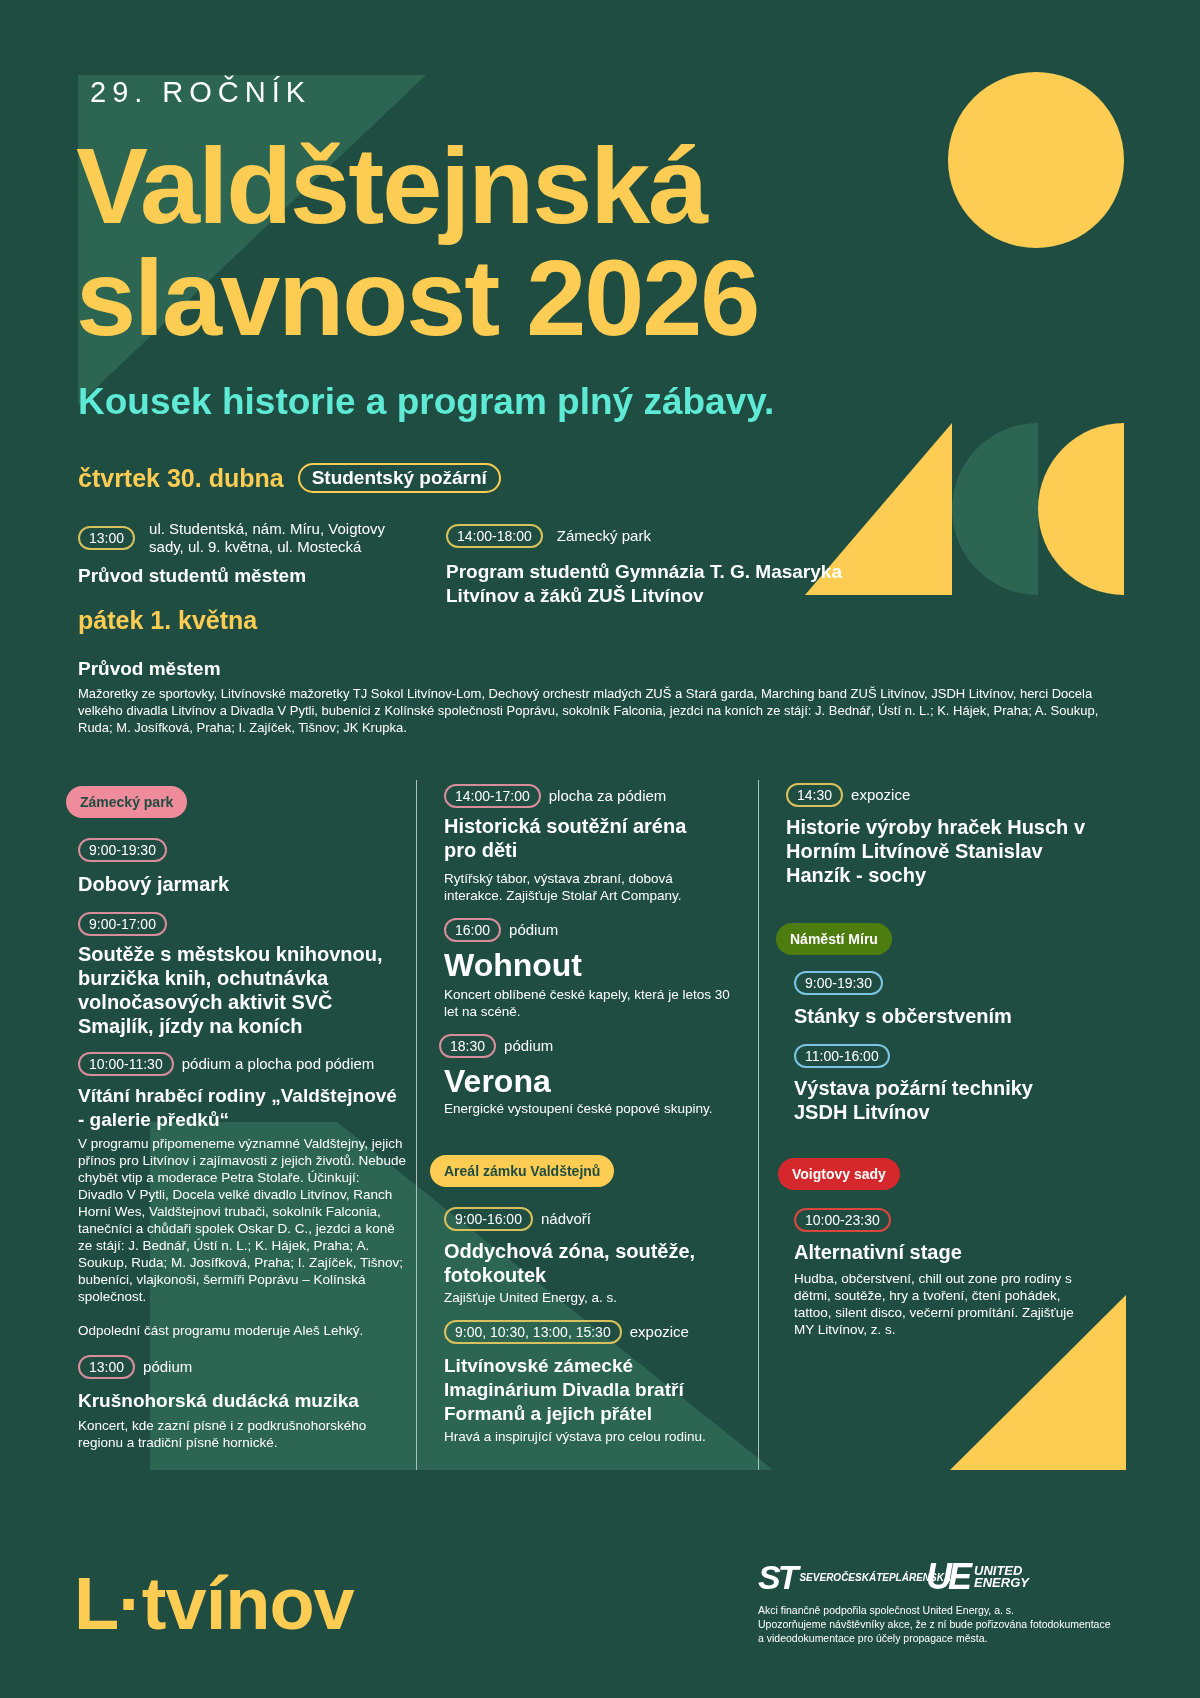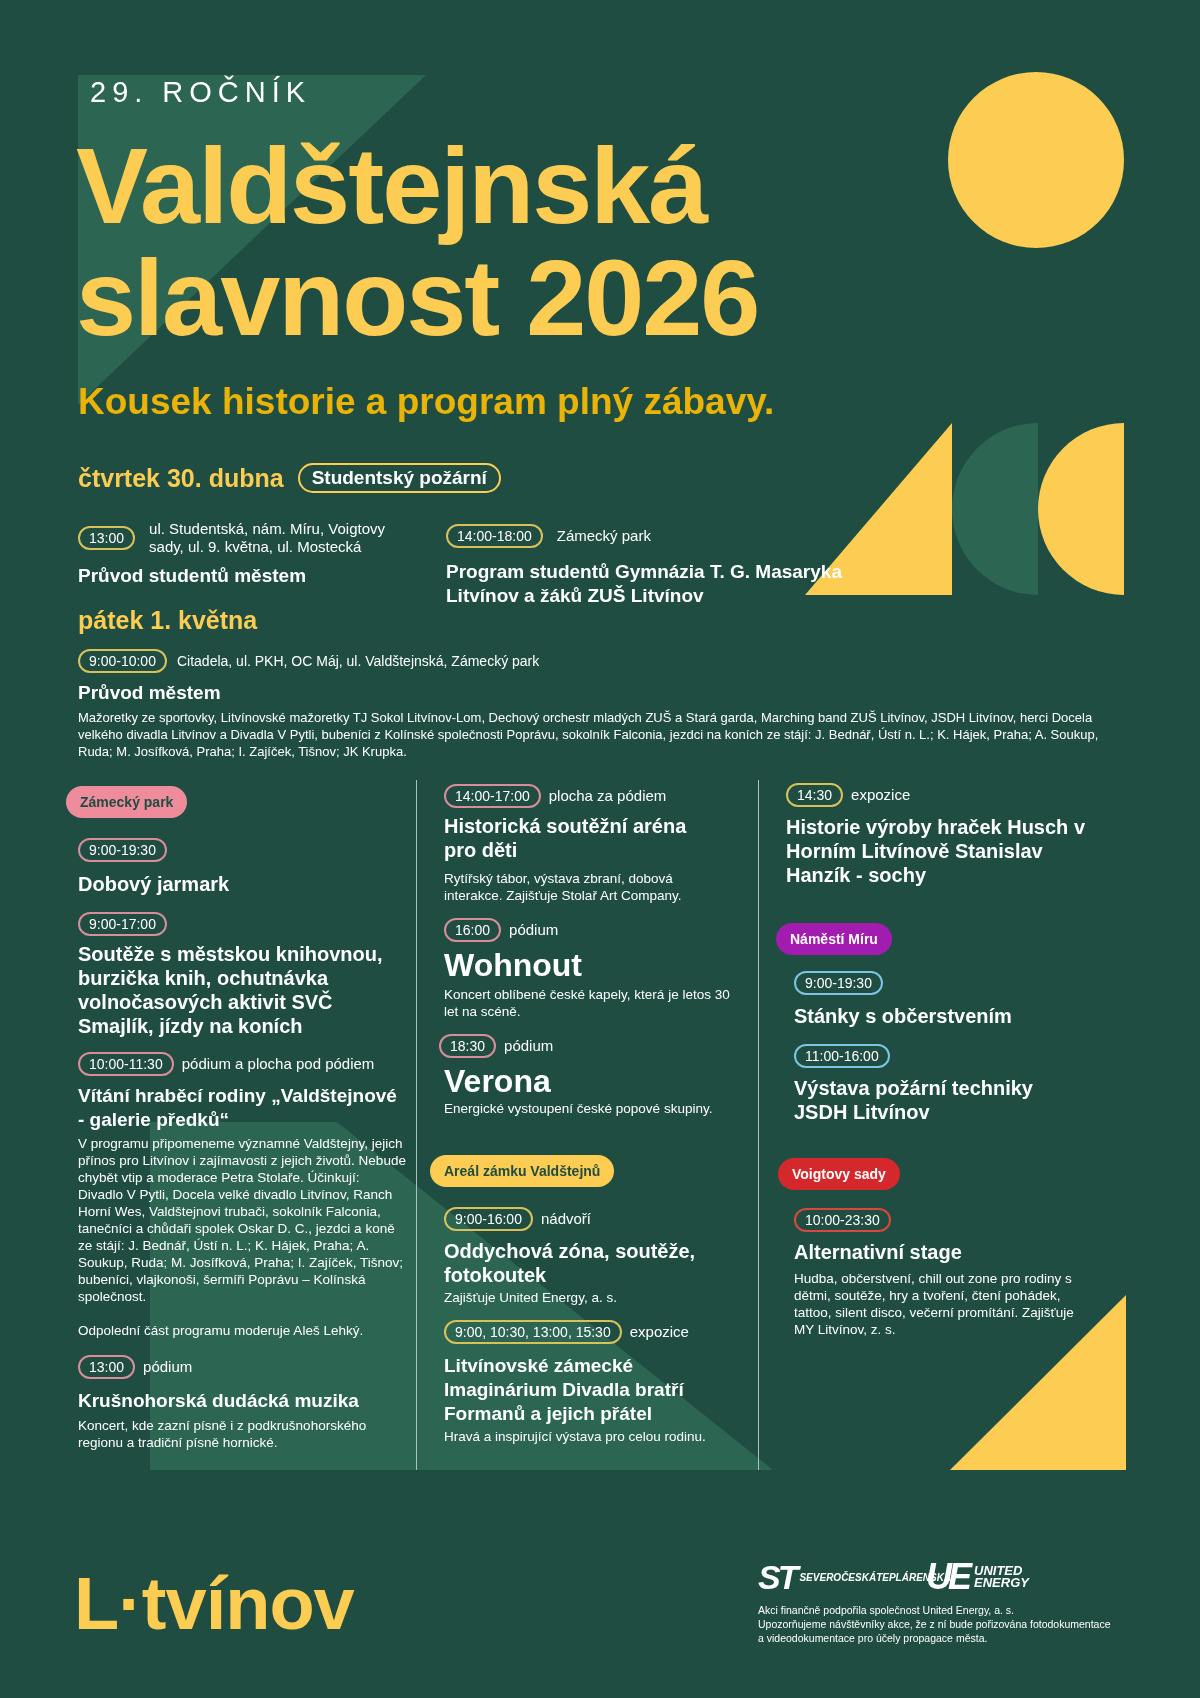--- a/index.html
+++ b/index.html
@@ -13,40 +13,40 @@
   .bg-rect-mid { left: 150px; top: 1122px; width: 623px; height: 348px; background: #2d6553; clip-path: polygon(0 0, 30% 0, 100% 100%, 0 100%); }
   .sun { left: 948px; top: 72px; width: 176px; height: 176px; border-radius: 50%; background: #fdcc52; }
   .tri-yellow-1 { left: 805px; top: 423px; width: 147px; height: 172px; background: #fdcc52; clip-path: polygon(100% 0, 100% 100%, 0 100%); }
   .half-green { left: 952px; top: 423px; width: 86px; height: 172px; background: #2d6553; border-radius: 86px 0 0 86px; }
   .half-yellow { left: 1038px; top: 423px; width: 86px; height: 172px; background: #fdcc52; border-radius: 86px 0 0 86px; }
   .tri-yellow-2 { left: 950px; top: 1295px; width: 176px; height: 175px; background: #fdcc52; clip-path: polygon(100% 0, 100% 100%, 0 100%); }
 
   
   .edition { left: 78px; top: 76px; font-size: 29px; letter-spacing: 6px; color: #ffffff; font-weight: 400; padding-left: 12px; }
   .title { left: 76px; top: 130px; font-size: 108px; font-weight: 700; color: #fdcc52; line-height: 112px; letter-spacing: -2px; }
-  .subtitle { left: 78px; top: 381px; font-size: 37px; font-weight: 700; color: #eab308; }
+  .subtitle { left: 78px; top: 381px; font-size: 37px; font-weight: 700; color: #5eead4; }
 
   
   .pill { display: inline-block; border: 2px solid #d8c15a; border-radius: 14px; padding: 1px 9px; font-size: 14px; color: #ffffff; line-height: 18px; white-space: nowrap; }
   .pill.pink { border-color: #d88d9a; }
   .pill.blue { border-color: #7cc4e4; }
   .pill.red { border-color: #d9473f; }
   .loc { font-size: 15px; color: #ffffff; margin-left: 8px; line-height: 18px; }
   .row { display: flex; align-items: center; }
   .ev-title { font-size: 20px; font-weight: 700; line-height: 24px; color: #ffffff; }
   .ev-desc { font-size: 13.5px; line-height: 17px; color: #ffffff; }
   .ev-big { font-size: 32px; font-weight: 700; line-height: 38px; color: #ffffff; }
 
   .day-title { font-size: 25px; font-weight: 700; color: #fdcc52; }
   .badge-outline { border: 2px solid #fdcc52; border-radius: 18px; padding: 2px 12px; font-size: 19px; font-weight: 700; color: #ffffff; }
 
   .section-tag { display: inline-block; border-radius: 18px; padding: 8px 14px; font-size: 14px; font-weight: 700; }
   .tag-pink { background: #ef8c9c; color: #204d42; }
   .tag-yellow { background: #fdcc52; color: #204d42; }
-  .tag-blue { background: #a21caf; color: #ffffff; text-align: center; }
+  .tag-blue { background: #4d7c0f; color: #ffffff; text-align: center; }
   .tag-red { background: #d4282c; color: #ffffff; }
 
   .vline { position: absolute; width: 1px; background: #a8c4bb; }
 
   .logo-litvinov { left: 74px; top: 1550px; font-size: 74px; font-weight: 700; color: #fdcc52; letter-spacing: -1px; margin-top: 11px; }
   .sponsor { font-style: italic; font-weight: 700; color: #ffffff; }
   .footer-text { left: 758px; top: 1603px; font-size: 10.5px; line-height: 14px; color: #ffffff; }
 </style>
 </head>
 <body>
@@ -82,24 +82,20 @@
 <div class="abs" style="left:446px; top:524px; width:420px;">
   <div class="row">
     <span class="pill">14:00-18:00</span>
     <span class="loc" style="margin-left:14px;">Zámecký park</span>
   </div>
   <div class="ev-title" style="margin-top:12px; font-size:19px;">Program studentů Gymnázia T. G. Masaryka Litvínov a žáků ZUŠ Litvínov</div>
 </div>
 
 <div class="abs day-title" style="left:78px; top:606px;">pátek 1. května</div>
 <div class="abs" style="left:78px; top:649px; width:1050px;">
-  <div class="row">
-    <span class="pill">9:00-10:00</span>
-    <span class="loc" style="margin-left:10px; font-size:14px;">Citadela, ul. PKH, OC Máj, ul. Valdštejnská, Zámecký park</span>
-  </div>
   <div class="ev-title" style="margin-top:8px; font-size:19px;">Průvod městem</div>
   <div class="ev-desc" style="margin-top:4px; font-size:13px;">Mažoretky ze sportovky, Litvínovské mažoretky TJ Sokol Litvínov-Lom, Dechový orchestr mladých ZUŠ a Stará garda, Marching band ZUŠ Litvínov, JSDH Litvínov, herci Docela velkého divadla Litvínov a Divadla V Pytli, bubeníci z Kolínské společnosti Poprávu, sokolník Falconia, jezdci na koních ze stájí: J. Bednář, Ústí n. L.; K. Hájek, Praha; A. Soukup, Ruda; M. Josífková, Praha; I. Zajíček, Tišnov; JK Krupka.</div>
 </div>
 
 <div class="vline" style="left:416px; top:780px; height:690px;"></div>
 <div class="vline" style="left:758px; top:780px; height:690px;"></div>
 
 <div class="abs" style="left:66px; top:786px; width:340px;">
   <span class="section-tag tag-pink">Zámecký park</span>
 

